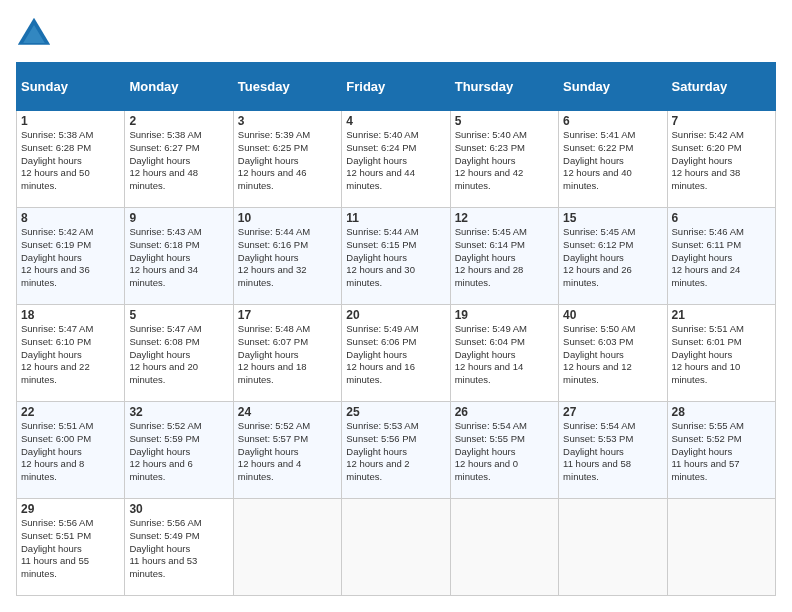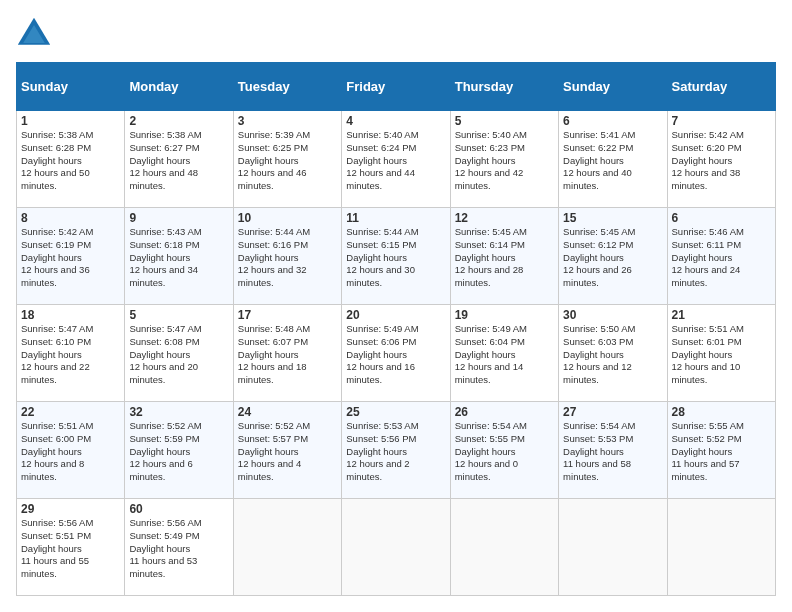--- a/index.html
+++ b/index.html
@@ -208,21 +208,21 @@
         </td>
           <td>
           <span class="day-num">20</span>
           <span class="cell-text">Sunrise: 5:49 AM<br>Sunset: 6:06 PM<br>Daylight hours<br>12 hours and 16 minutes.</span>
         </td>
           <td>
           <span class="day-num">19</span>
           <span class="cell-text">Sunrise: 5:49 AM<br>Sunset: 6:04 PM<br>Daylight hours<br>12 hours and 14 minutes.</span>
         </td>
           <td>
-          <span class="day-num">30</span>
+          <span class="day-num">40</span>
           <span class="cell-text">Sunrise: 5:50 AM<br>Sunset: 6:03 PM<br>Daylight hours<br>12 hours and 12 minutes.</span>
         </td>
           <td>
           <span class="day-num">21</span>
           <span class="cell-text">Sunrise: 5:51 AM<br>Sunset: 6:01 PM<br>Daylight hours<br>12 hours and 10 minutes.</span>
         </td>
         </tr>
         <tr>
           <td>
           <span class="day-num">22</span>
@@ -252,21 +252,21 @@
           <span class="day-num">28</span>
           <span class="cell-text">Sunrise: 5:55 AM<br>Sunset: 5:52 PM<br>Daylight hours<br>11 hours and 57 minutes.</span>
         </td>
         </tr>
         <tr>
           <td>
           <span class="day-num">29</span>
           <span class="cell-text">Sunrise: 5:56 AM<br>Sunset: 5:51 PM<br>Daylight hours<br>11 hours and 55 minutes.</span>
         </td>
           <td>
-          <span class="day-num">60</span>
+          <span class="day-num">30</span>
           <span class="cell-text">Sunrise: 5:56 AM<br>Sunset: 5:49 PM<br>Daylight hours<br>11 hours and 53 minutes.</span>
         </td>
           <td class="empty-cell"></td>
           <td class="empty-cell"></td>
           <td class="empty-cell"></td>
           <td class="empty-cell"></td>
           <td class="empty-cell"></td>
         </tr>
       </tbody>
   </table>

